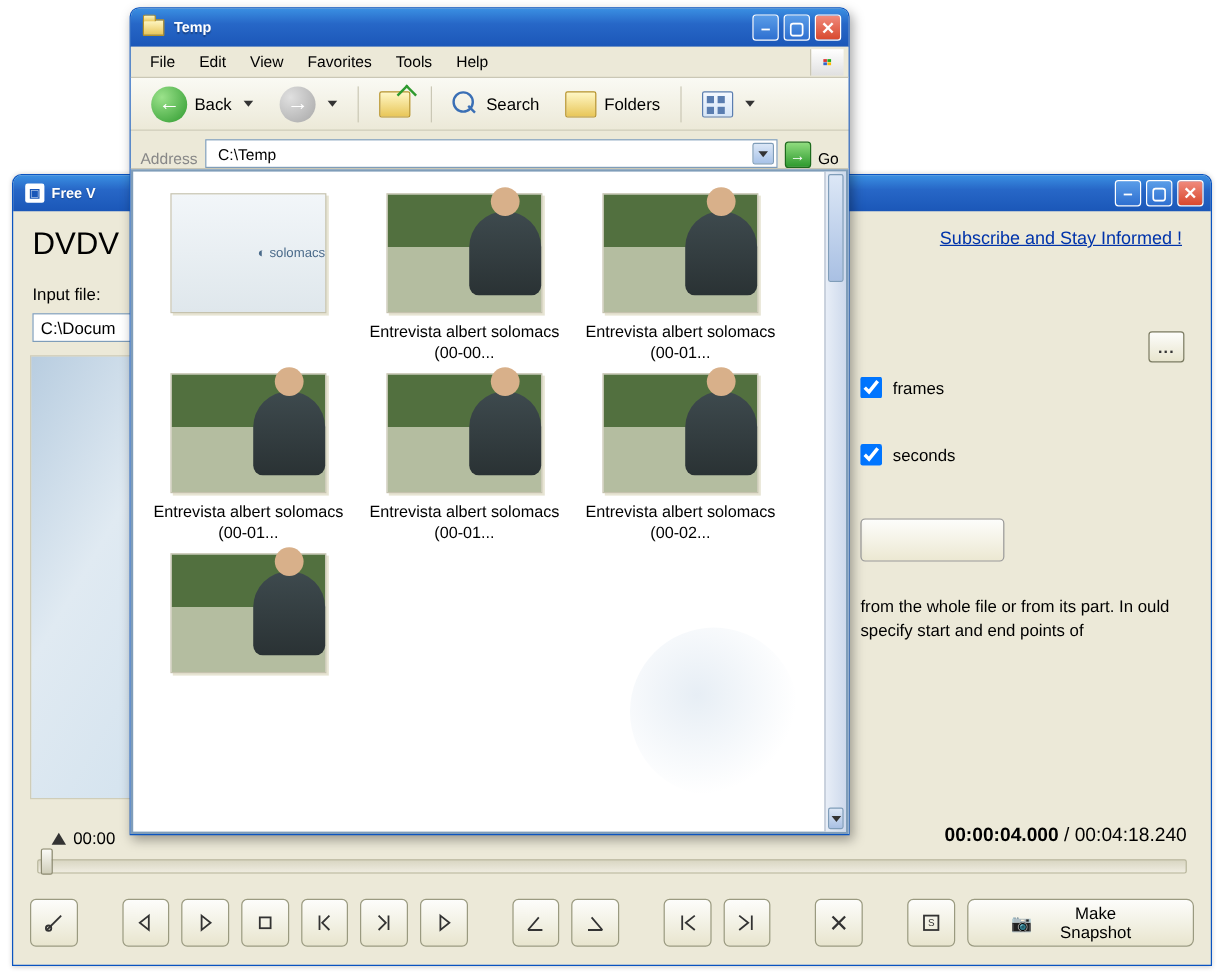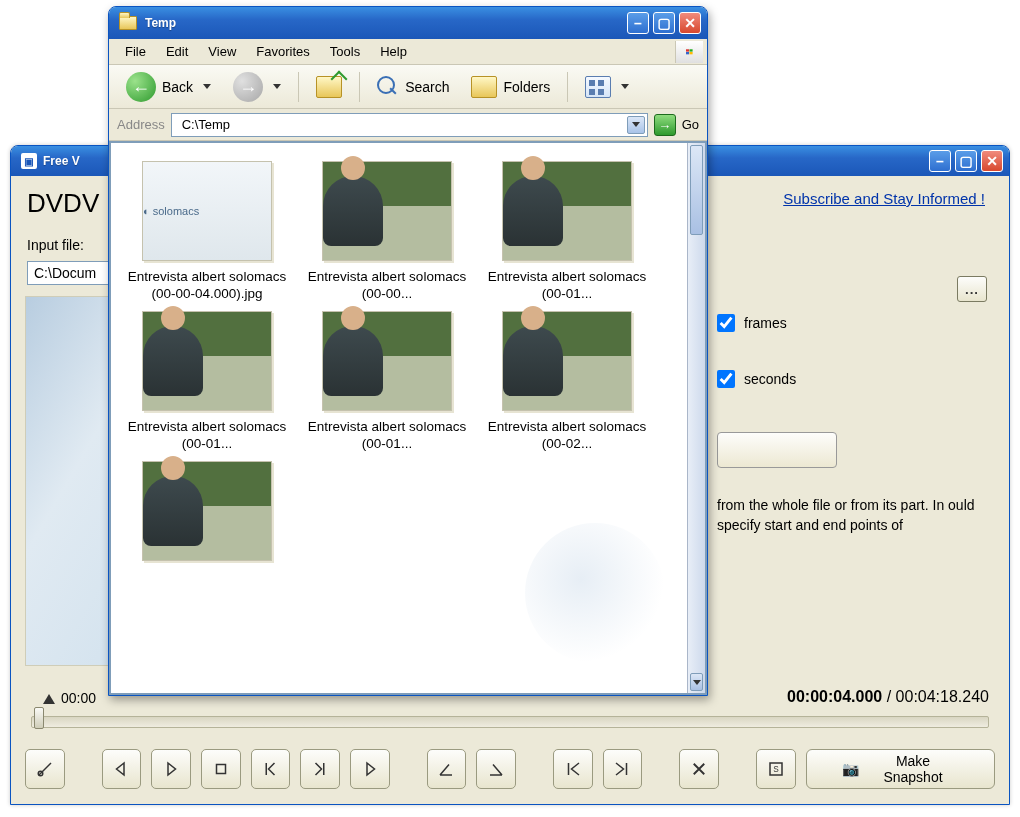--- a/index.html
+++ b/index.html
@@ -125,34 +125,34 @@
   .sep{width:1px;height:30px;background:#cac7b5;margin:0 4px}
   .fold{width:26px;height:22px;background:linear-gradient(#fff7c5,#e8c659);border:1px solid #b79226;border-radius:2px;position:relative}
   .fold.up:after{content:"";position:absolute;right:-4px;top:-4px;width:10px;height:10px;border:2px solid #2e9a2e;border-left:none;border-bottom:none;transform:rotate(-45deg)}
   .mag{width:22px;height:22px;position:relative}
   .mag:before{content:"";position:absolute;width:14px;height:14px;border:2px solid #3a6fb5;border-radius:50%;left:0;top:0}
   .mag:after{content:"";position:absolute;width:8px;height:2px;background:#3a6fb5;transform:rotate(45deg);left:12px;top:14px}
   .views{width:26px;height:22px;border:1px solid #5a7db0;background:linear-gradient(#f5f9ff,#d6e5f7);border-radius:2px;position:relative}
   .views:before{content:"";position:absolute;left:3px;top:3px;width:6px;height:6px;background:#5a7db0;box-shadow:9px 0 #5a7db0,0 9px #5a7db0,9px 9px #5a7db0}
   .drop{width:0;height:0;border-left:4px solid transparent;border-right:4px solid transparent;border-top:5px solid #333;margin-left:4px}
 
-  .addrbar{height:32px;display:flex;align-items:center;gap:6px;padding:0 8px;background:#ece9d8;border-bottom:1px solid #cac7b5;font-size:13px}
+  .addrbar{height:32px;display:flex;align-items:flex-end;gap:6px;padding:0 8px;background:#ece9d8;border-bottom:1px solid #cac7b5;font-size:13px}
   .addrbar .lbl{color:#888}
   .addrbar .addrbox{flex:1;height:24px;border:1px solid #7f9db9;background:#fff;display:flex;align-items:center;padding:0 4px;gap:6px;position:relative}
   .addrbox .dd{position:absolute;right:2px;top:2px;width:18px;height:18px;background:linear-gradient(#dbe7f7,#a8c3e8);border:1px solid #7f9db9;border-radius:2px;display:flex;align-items:center;justify-content:center}
   .go{width:22px;height:22px;background:linear-gradient(#8fdc7e,#2e9a2e);border:1px solid #1d6b1d;border-radius:3px;color:#fff;display:inline-flex;align-items:center;justify-content:center;font-weight:bold}
 
   .exp-content{flex:1;background:#fff;border:2px solid #7f9db9;margin:0;position:relative;overflow:hidden}
   .scroll{position:absolute;right:0;top:0;bottom:0;width:18px;background:linear-gradient(90deg,#e8eef7,#cdd9ec);border-left:1px solid #aab6c9}
   .scroll .thumbv{position:absolute;left:2px;right:2px;top:2px;height:90px;background:linear-gradient(#dce7f6,#a9c0e3);border:1px solid #7f9db9;border-radius:2px}
   .scroll .down{position:absolute;left:2px;right:2px;bottom:2px;height:18px;background:linear-gradient(#dce7f6,#a9c0e3);border:1px solid #7f9db9;border-radius:2px;display:flex;align-items:center;justify-content:center}
 
   .thumbs{padding:18px 10px 10px 10px;display:flex;flex-wrap:wrap;gap:8px 8px}
   .thumb{width:172px;display:flex;flex-direction:column;align-items:center}
-  .thumb .pic{width:130px;height:100px;border:1px solid #c5c2ae;background:#e9f0e6;display:flex;align-items:center;justify-content:flex-start;box-shadow:2px 2px 0 #e7e4d3}
+  .thumb .pic{width:130px;height:100px;border:1px solid #c5c2ae;background:#e9f0e6;display:flex;align-items:center;justify-content:flex-end;box-shadow:2px 2px 0 #e7e4d3}
   .thumb .pic .person{width:60px;height:70px;background:linear-gradient(#3e4a4e,#2a3234);border-radius:30px 30px 8px 8px;position:relative}
   .thumb .pic .person:before{content:"";position:absolute;left:18px;top:-20px;width:24px;height:24px;background:#d8b08a;border-radius:50%}
   .thumb .pic.bg1{background:linear-gradient(180deg,#f2f6f9,#dfe7ec)}
   .thumb .pic.bg2{background:linear-gradient(180deg,#52703f 0%,#52703f 45%,#b4bda0 45%)}
   .thumb .cap{margin-top:8px;font-size:13.5px;text-align:center;line-height:1.25;max-width:160px}
 
   .watermark{position:absolute;right:40px;bottom:30px;width:140px;height:140px;border-radius:50%;background:radial-gradient(circle at 40% 40%,rgba(120,160,200,.18),rgba(120,160,200,0) 70%)}
 </style>
 </head>
 <body>
@@ -352,21 +352,20 @@
     <span class="go">→</span>
     <span>Go</span>
   </div>
 
   <div class="exp-content">
     <div class="thumbs" id="thumbs">
         <div class="thumb">
           <div class="pic bg1">
             <span style="font-size:11px;color:#4a6a8a">◐ solomacs</span>
           </div>
-          <div class="cap">Entrevista albert solomacs (00-00-04.000).jpg</div>
         </div>
         <div class="thumb">
           <div class="pic bg2">
             <div class="person"></div>
           </div>
           <div class="cap">Entrevista albert solomacs (00-00...</div>
         </div>
         <div class="thumb">
           <div class="pic bg2">
             <div class="person"></div>

